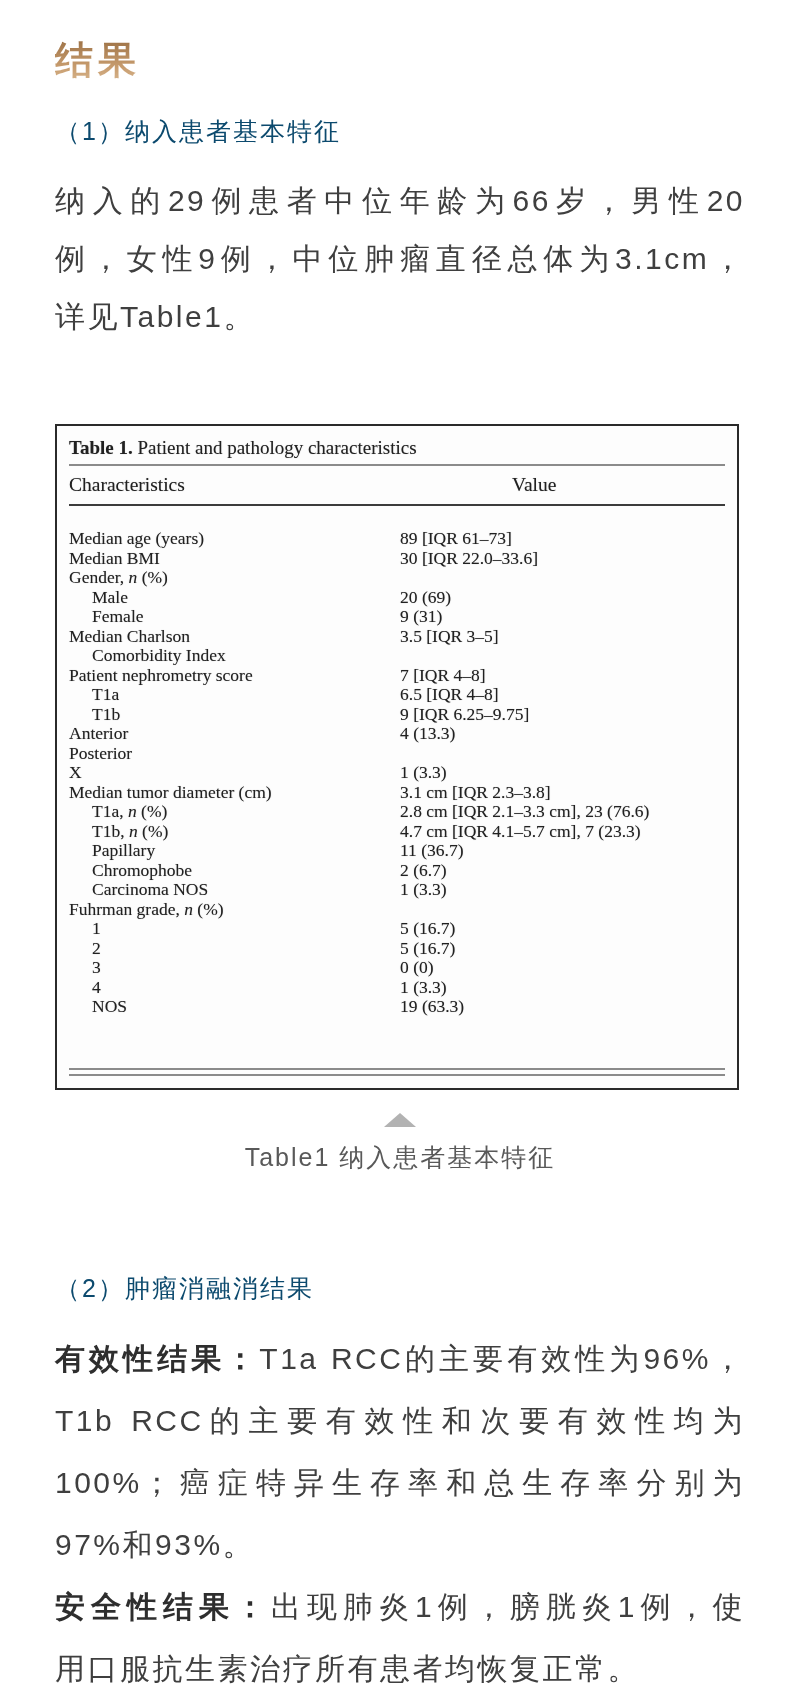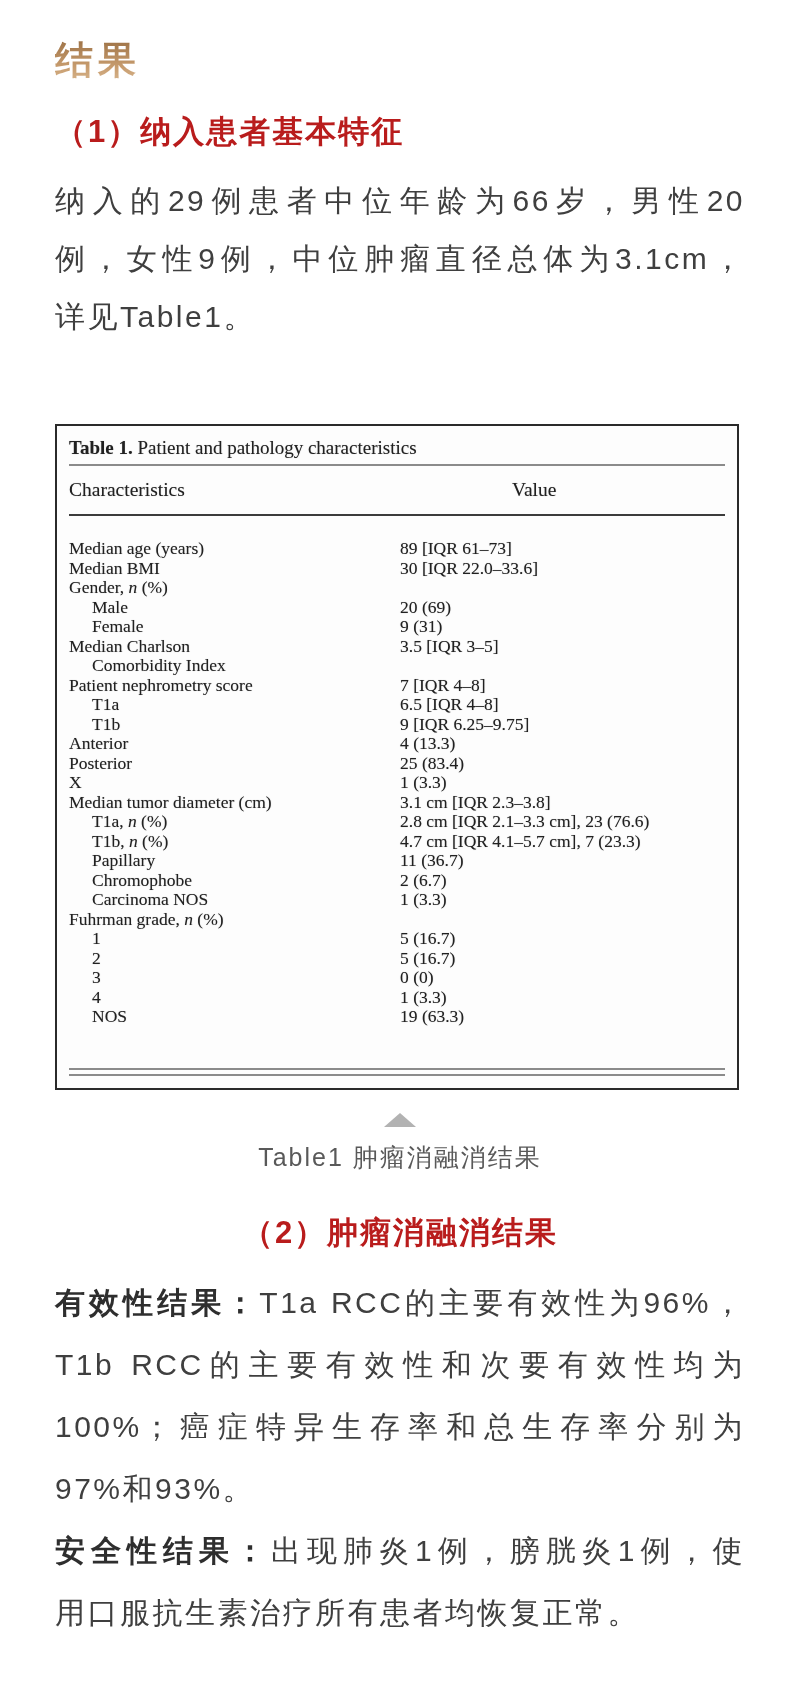--- a/index.html
+++ b/index.html
@@ -11,22 +11,22 @@
     margin-top:40px;
     font-family:"Liberation Serif","DejaVu Serif",serif;
     font-weight:bold; font-size:38px; line-height:40px; letter-spacing:5px;
     color:#b08557;
     background:linear-gradient(180deg,#9e7347 0%, #c99e70 70%, #d4b189 100%);
     -webkit-background-clip:text; background-clip:text;
     -webkit-text-fill-color:transparent;
     display:inline-block;
   }
   .h2-sub {
-    margin-top:33px; font-size:31px; font-weight:700; line-height:37px;
-    color:#b91c1c; letter-spacing:2px;
+    margin-top:33px; font-size:25px; font-weight:400; line-height:37px;
+    color:#0c4a6e; letter-spacing:2px;
   }
   .para { color:#3f3f3f; font-size:30px; letter-spacing:2.5px; }
   .para1 { margin-top:22px; }
   .para1 .ln { line-height:58px; }
   .para2 { margin-top:21px; }
   .para2 .ln { line-height:62px; }
   .stretch { text-align:justify; text-align-last:justify; }
   .lead { font-weight:700; color:#2e2e2e; }
 
   
@@ -35,38 +35,38 @@
     border:2px solid #2a2a2a;
     padding:8px 12px 10px;
     display:flex; flex-direction:column;
     font-family:"Liberation Serif","DejaVu Serif",serif;
     color:#212121; text-shadow:0 0 1px rgba(40,40,40,.35);
     background:#fdfdfd;
   }
   .ttitle { font-size:19px; line-height:24px; padding-top:2px; white-space:nowrap; }
   .ttitle .tb { font-weight:700; }
   .rule-title { border:0; border-top:2px solid #8b8b8b; margin-top:4px; }
-  .thead { display:flex; align-items:center; height:48px; font-size:19.5px; }
+  .thead { display:flex; align-items:center; height:38px; font-size:19.5px; }
   .col-c { width:331px; flex:none; }
   .col-v { flex:1; }
   .thead .col-v { padding-left:112px; }
   .rule-head { border:0; border-top:2px solid #3c3c3c; }
   .tbody { padding-top:23px; }
   .trow { display:flex; font-size:17.5px; line-height:19.5px; }
   .trow.indent .col-c { padding-left:23px; }
   .trow i { font-style:italic; }
   .dblrule { margin-top:auto; margin-bottom:2px; height:8px;
              border-top:2px solid #8b8b8b; border-bottom:2px solid #8b8b8b; }
 
   .tri-up { width:0; height:0; margin:23px auto 0;
             border-left:16px solid transparent; border-right:16px solid transparent;
             border-bottom:14px solid #b2b2b2; }
   .caption { margin-top:13px; text-align:center; font-size:25px; line-height:34px;
              color:#595959; letter-spacing:2px; }
-  .h2-sub.second { margin-top:40px;text-align:center; }
+  .h2-sub.second { margin-top:96px; }
 </style>
 </head>
 <body>
 
 <div class="inner">
 
   <div>
     <span class="h1-title">结果</span>
   </div>
 
@@ -130,21 +130,20 @@
         <div class="trow indent" style="">
         <div class="col-c">T1b</div>
         <div class="col-v">9 [IQR 6.25–9.75]</div>
       </div>
         <div class="trow" style="">
         <div class="col-c">Anterior</div>
         <div class="col-v">4 (13.3)</div>
       </div>
         <div class="trow" style="">
         <div class="col-c">Posterior</div>
-        <div class="col-v">25 (83.4)</div>
       </div>
         <div class="trow" style="">
         <div class="col-c">X</div>
         <div class="col-v">1 (3.3)</div>
       </div>
         <div class="trow" style="">
         <div class="col-c">Median tumor diameter (cm)</div>
         <div class="col-v">3.1 cm [IQR 2.3–3.8]</div>
       </div>
         <div class="trow indent" style="">
@@ -189,21 +188,21 @@
       </div>
         <div class="trow indent" style="">
         <div class="col-c">NOS</div>
         <div class="col-v">19 (63.3)</div>
       </div>
       </div>
     <div class="dblrule"></div>
   </div>
 
   <div class="tri-up"></div>
-  <div class="caption">Table1 肿瘤消融消结果</div>
+  <div class="caption">Table1 纳入患者基本特征</div>
 
   <div class="h2-sub second">（2）肿瘤消融消结果</div>
 
   <div class="para para2">
     <div class="ln stretch">
       <span class="lead">有效性结果：</span><span>T1a RCC的主要有效性为96%，</span>
     </div>
     <div class="ln stretch">T1b RCC的主要有效性和次要有效性均为</div>
     <div class="ln stretch">100%；癌症特异生存率和总生存率分别为</div>
     <div class="ln">97%和93%。</div>

